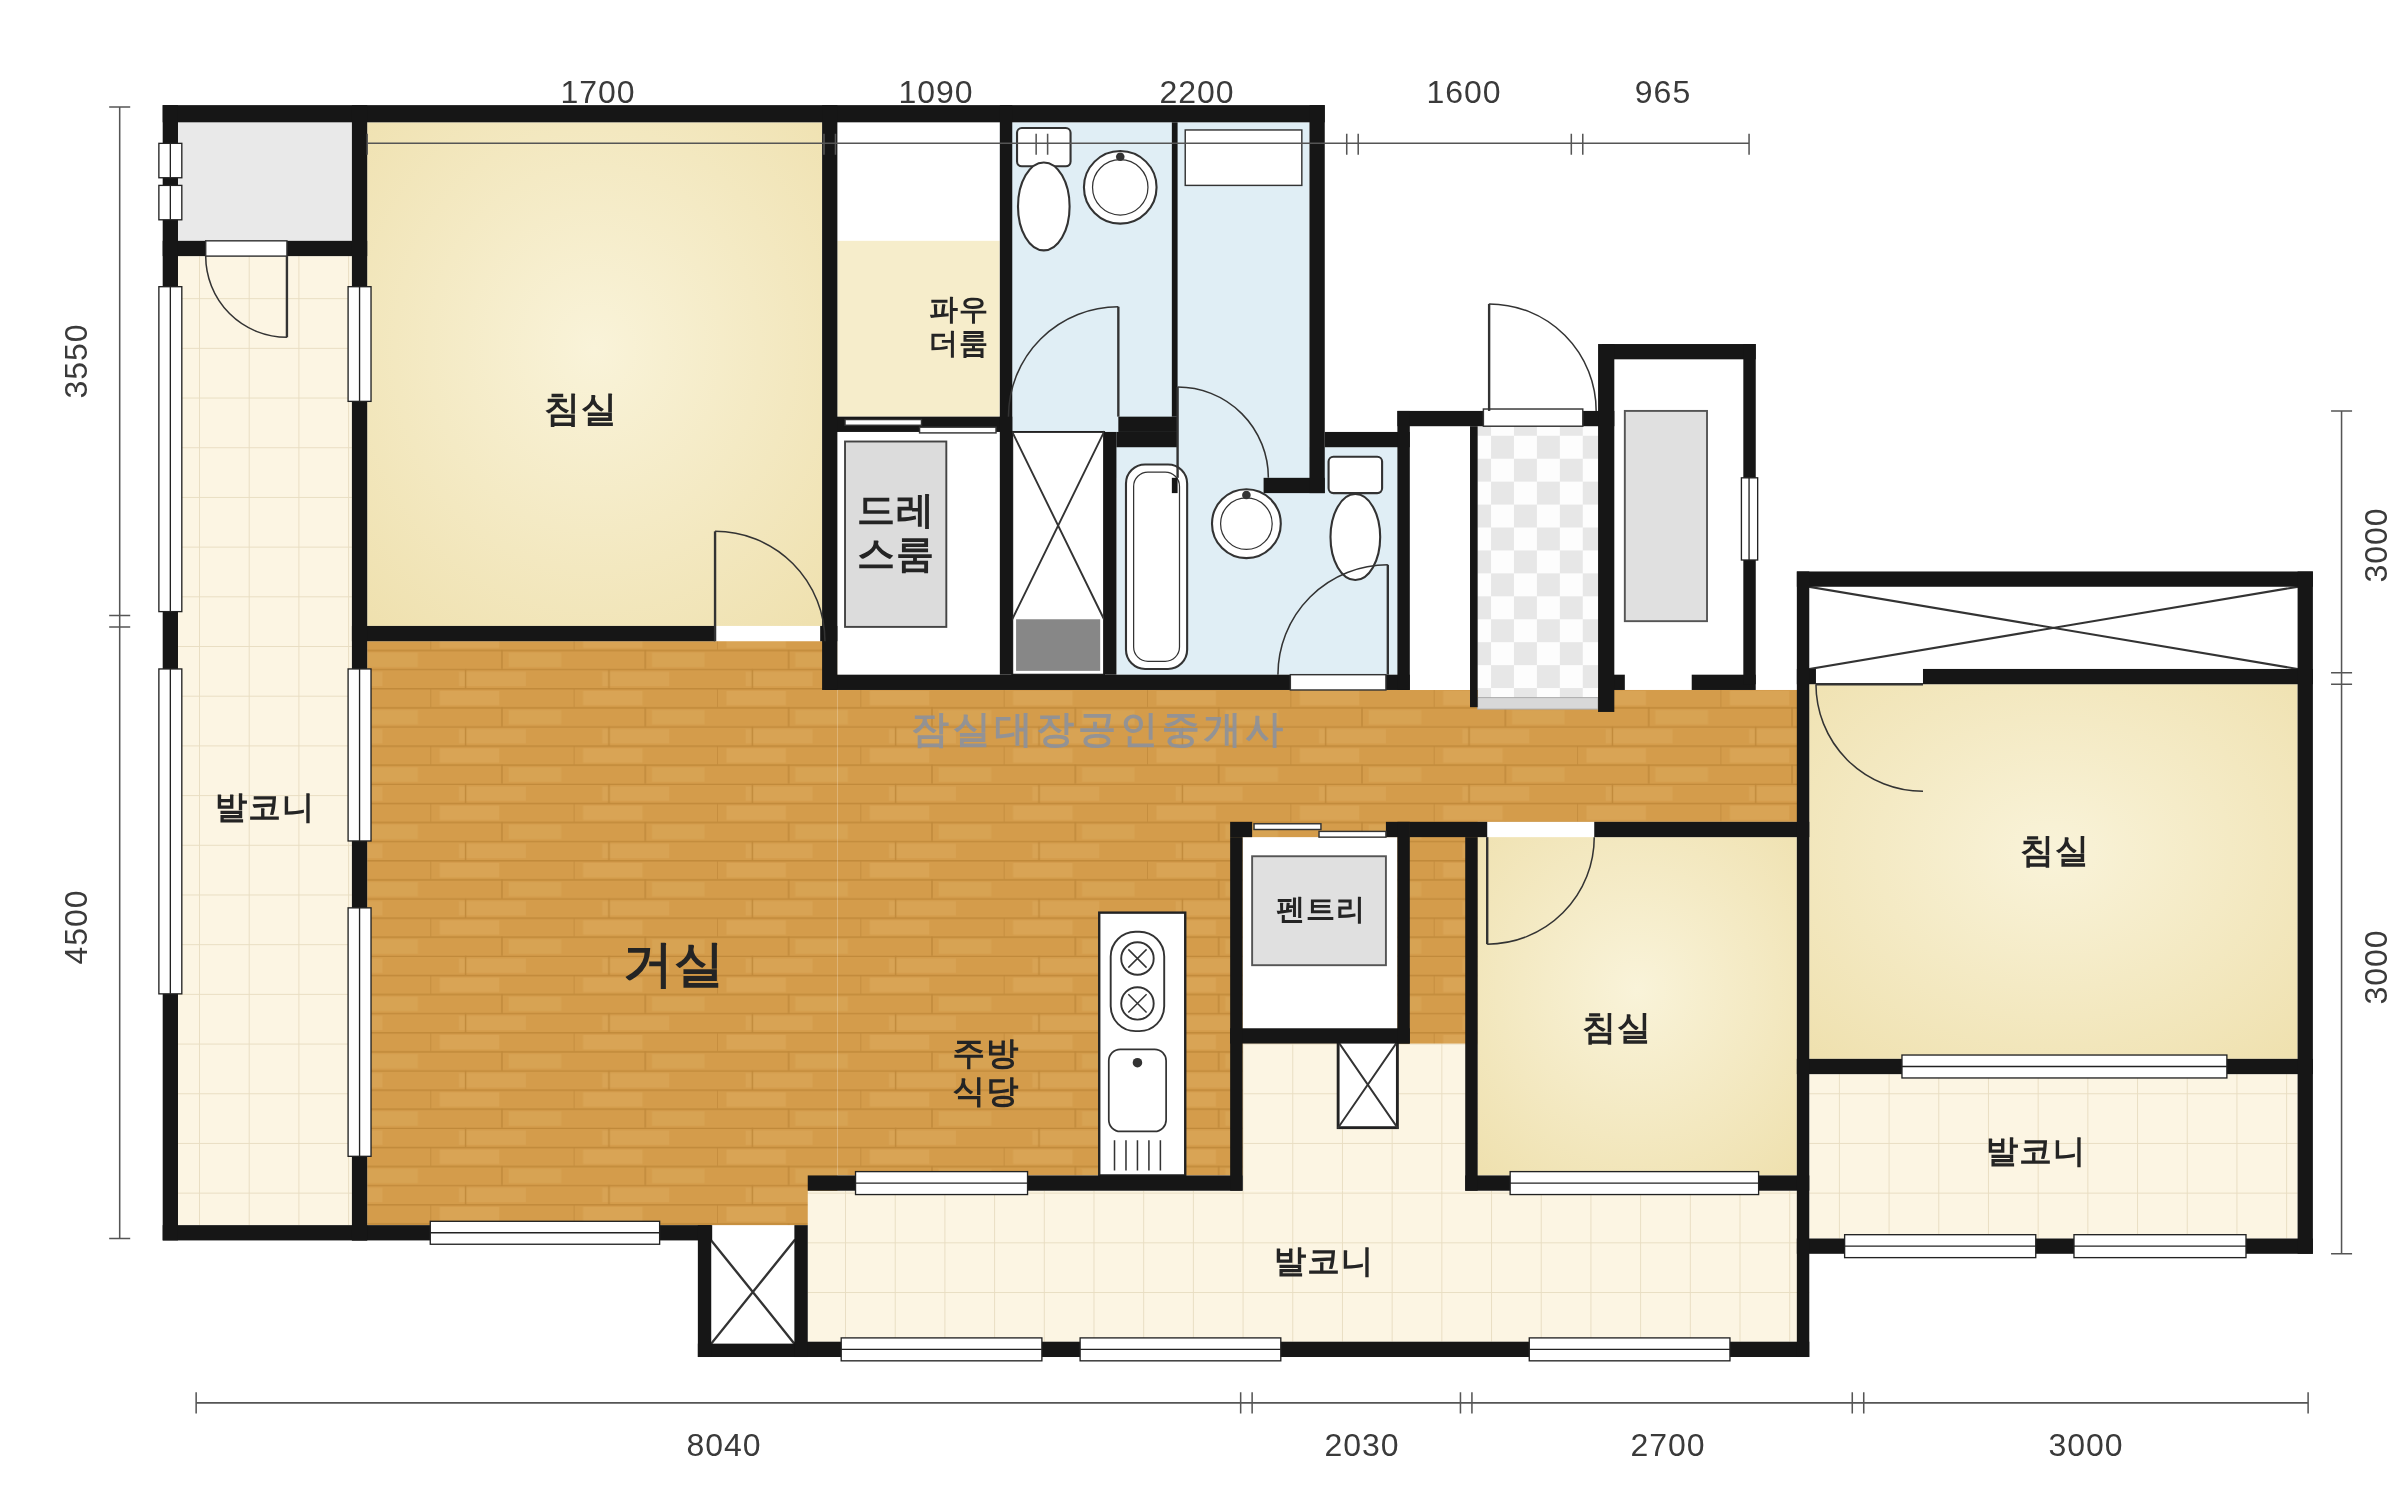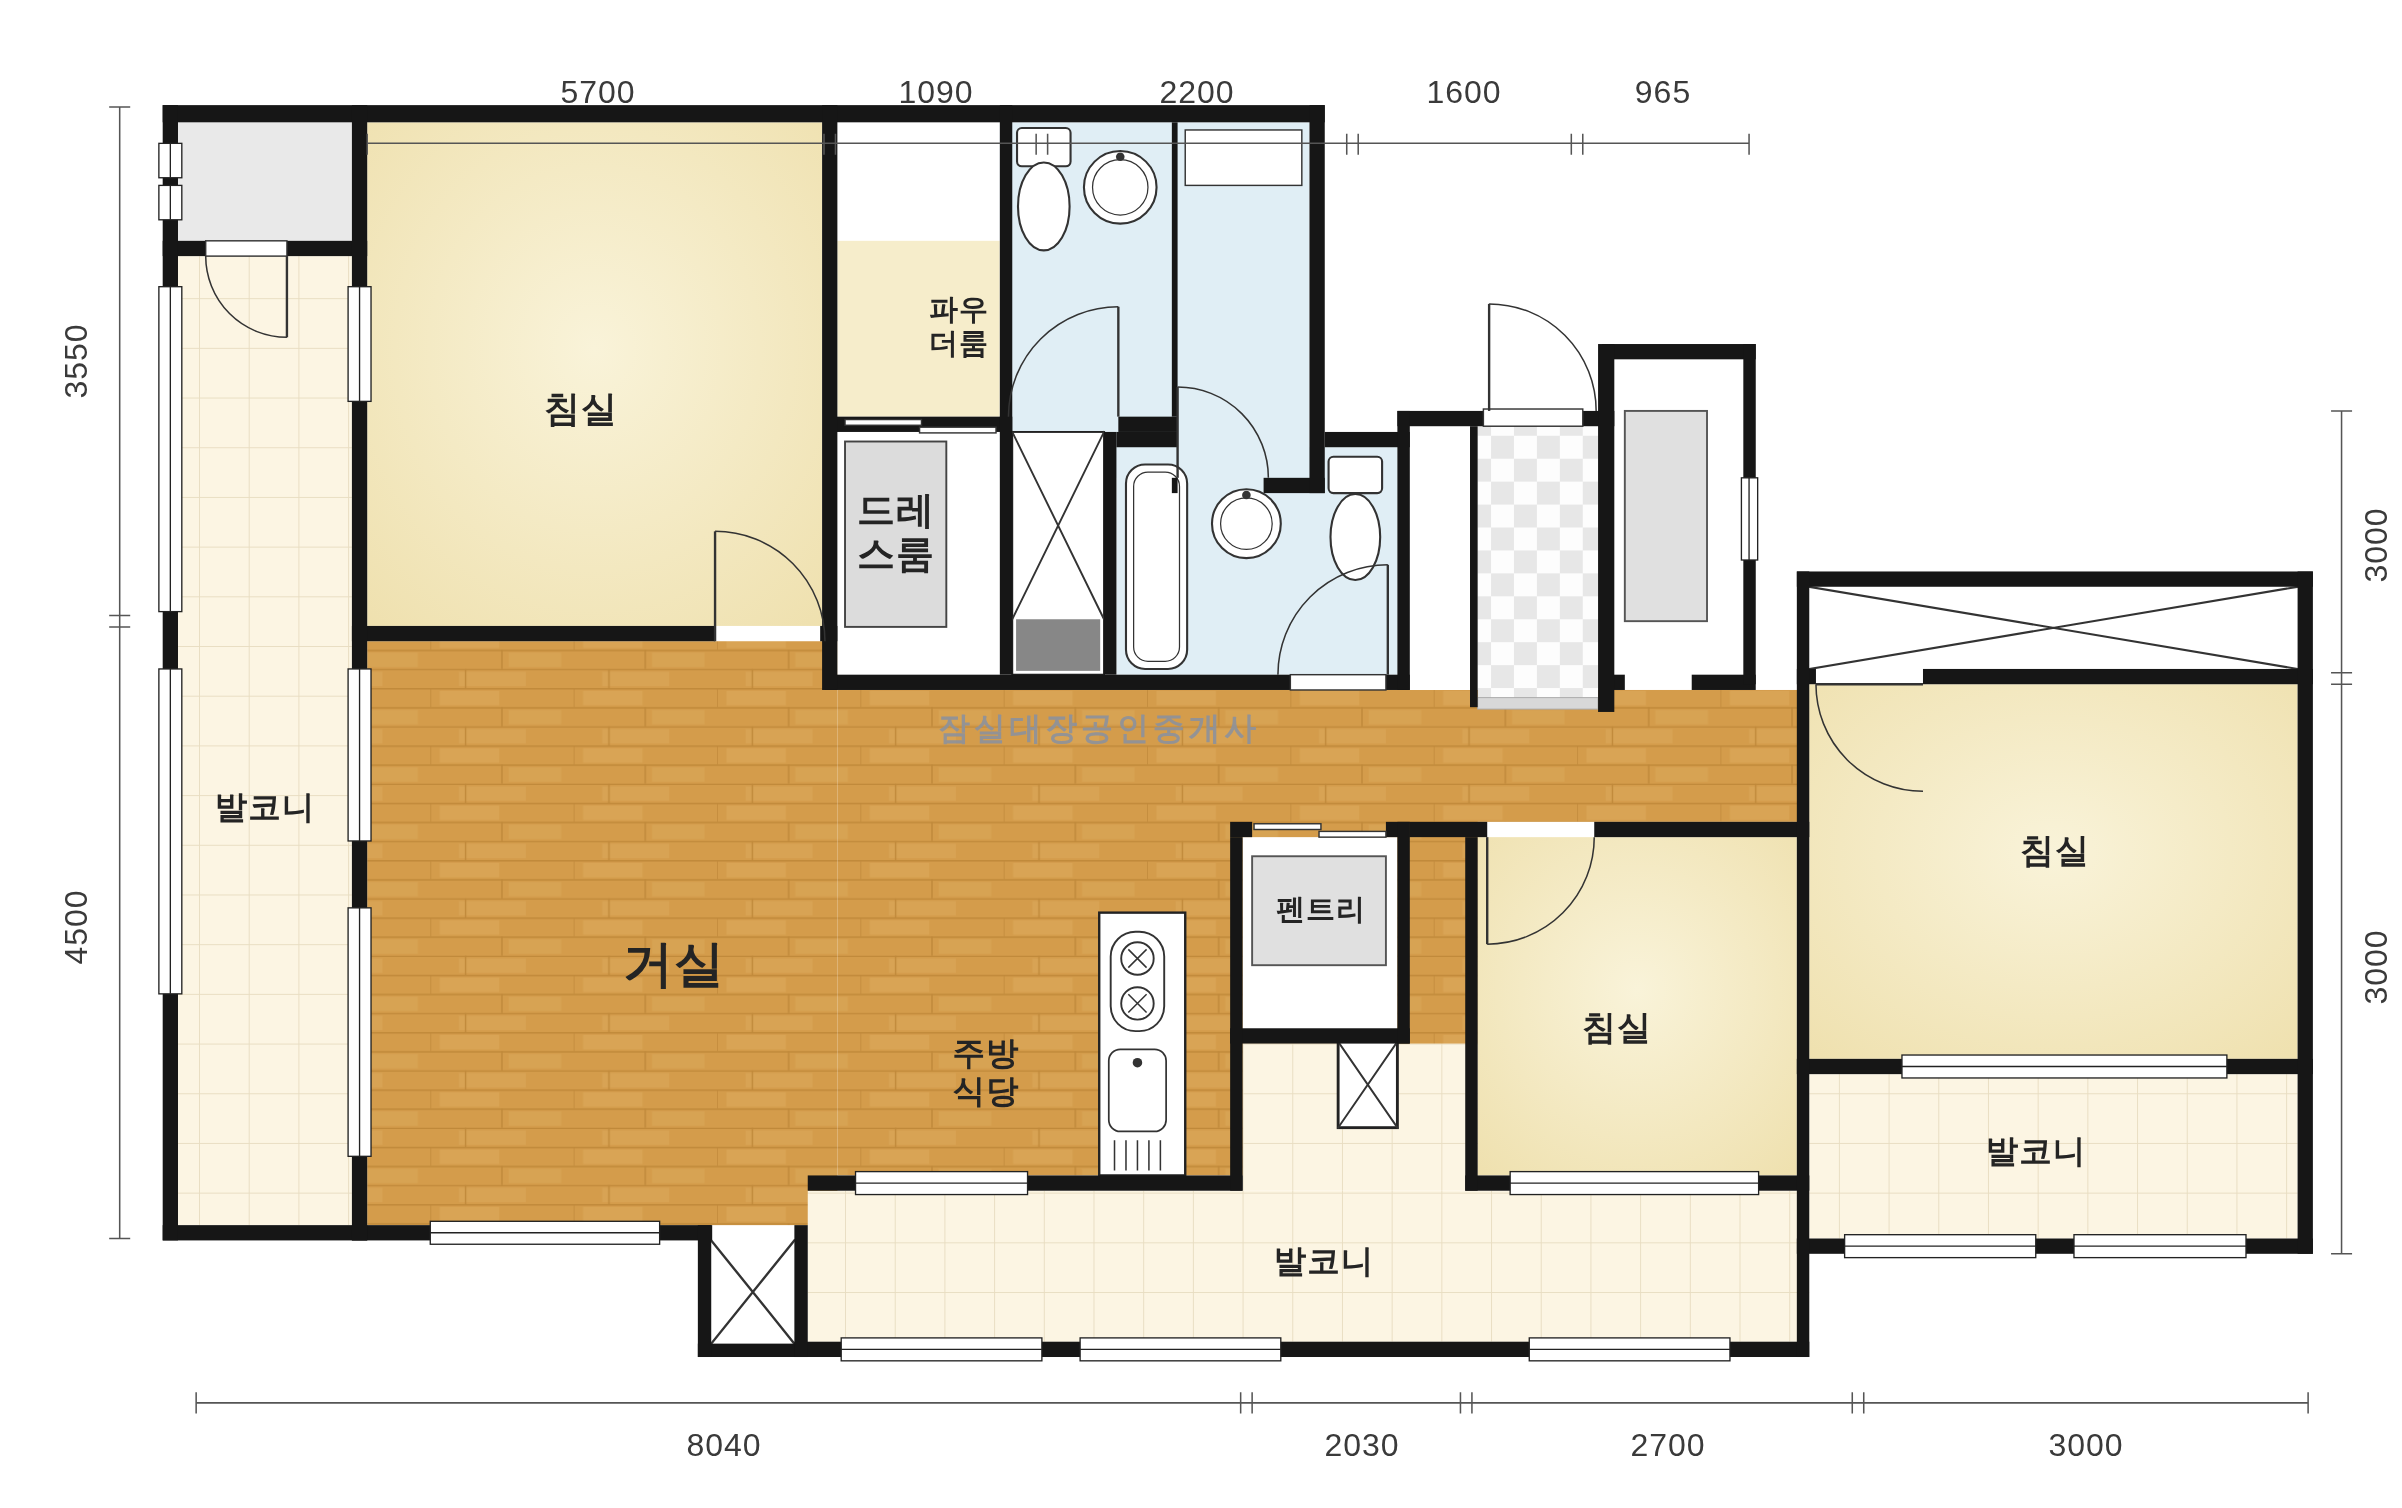--- a/index.html
+++ b/index.html
@@ -4,21 +4,21 @@
 <style>
   html,body{margin:0;padding:0;background:#fff;}
   #stage{position:relative;width:2402px;height:1508px;background:#fff;overflow:hidden;
          font-family:"Liberation Sans","DejaVu Sans",sans-serif;}
   #plan-svg{position:absolute;left:0;top:0;}
   .lbl{position:absolute;transform:translate(-50%,-50%);font-weight:700;color:#242424;
        text-align:center;white-space:pre-line;line-height:1.16;letter-spacing:1px;}
   .dim{position:absolute;transform:translate(-50%,-50%);font-weight:400;color:#3a3a3a;
        font-size:32px;letter-spacing:1px;white-space:nowrap;}
   .vdim{transform:translate(-50%,-50%) rotate(-90deg);}
-  .watermark{position:absolute;transform:translate(-50%,-50%);font-size:32px;font-weight:700;
+  .watermark{position:absolute;transform:translate(-50%,-50%);font-size:38px;font-weight:700;
        color:#8d929c;letter-spacing:3.8px;opacity:.9;white-space:nowrap;}
 </style>
 </head>
 <body>
 
 <div id="stage">
 <svg id="plan-svg" width="2402" height="1508" viewBox="0 0 2513 1578">
   <defs>
     <radialGradient id="bedGrad" cx="0.5" cy="0.45" r="0.8">
       <stop offset="0" stop-color="#f9f3d9"></stop>
@@ -326,21 +326,21 @@
 <div class="lbl" style="left:265px;top:808px;font-size:32.5px;">발코니</div>
 <div class="lbl" style="left:674px;top:964px;font-size:50px;">거실</div>
 <div class="lbl" style="left:986px;top:1073px;font-size:32.5px;">주방
 식당</div>
 <div class="lbl" style="left:1321px;top:910px;font-size:29px;">펜트리</div>
 <div class="lbl" style="left:1617px;top:1028px;font-size:34px;">침실</div>
 <div class="lbl" style="left:2055px;top:851px;font-size:34px;">침실</div>
 <div class="lbl" style="left:1324px;top:1262px;font-size:32.5px;">발코니</div>
 <div class="lbl" style="left:2036px;top:1152px;font-size:32.5px;">발코니</div>
 
-<div class="dim" style="left:598px;top:92px;">5700</div>
+<div class="dim" style="left:598px;top:92px;">1700</div>
 <div class="dim" style="left:936px;top:92px;">1090</div>
 <div class="dim" style="left:1197px;top:92px;">2200</div>
 <div class="dim" style="left:1464px;top:92px;">1600</div>
 <div class="dim" style="left:1663px;top:92px;">965</div>
 
 <div class="dim vdim" style="left:76px;top:361px;">3550</div>
 <div class="dim vdim" style="left:76px;top:927px;">4500</div>
 
 <div class="dim vdim" style="left:2376px;top:545px;">3000</div>
 <div class="dim vdim" style="left:2376px;top:967px;">3000</div>

